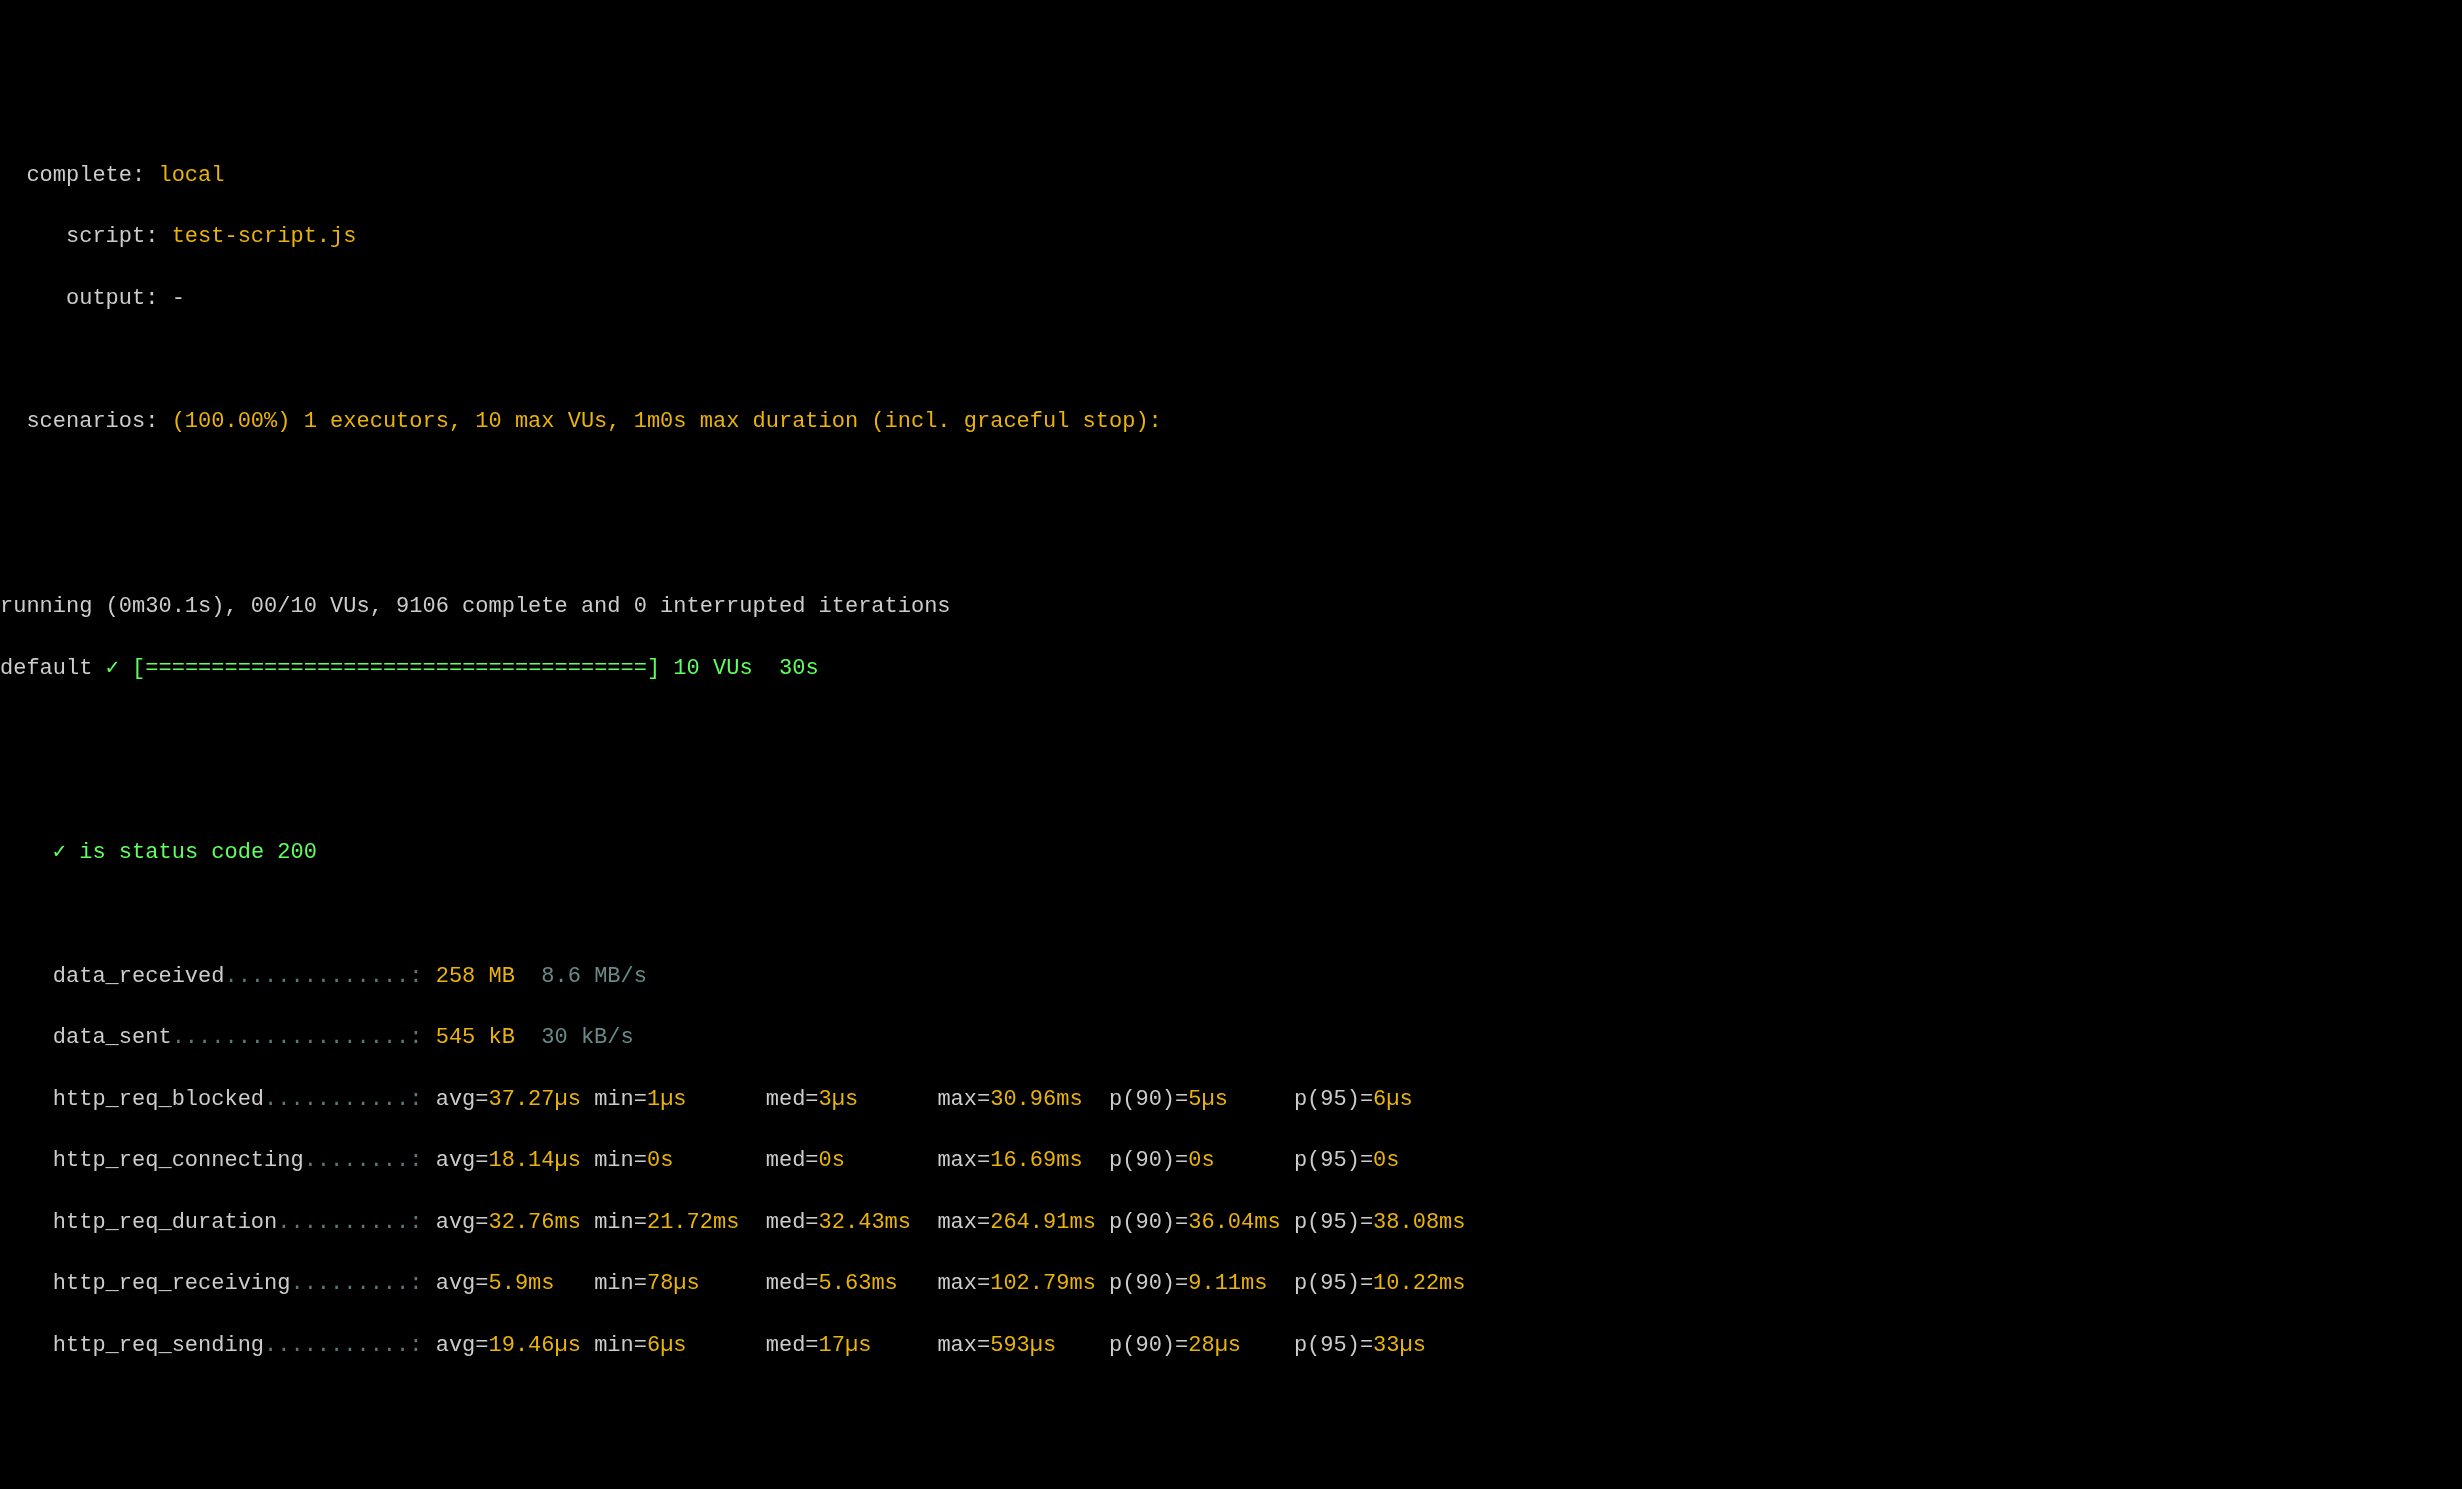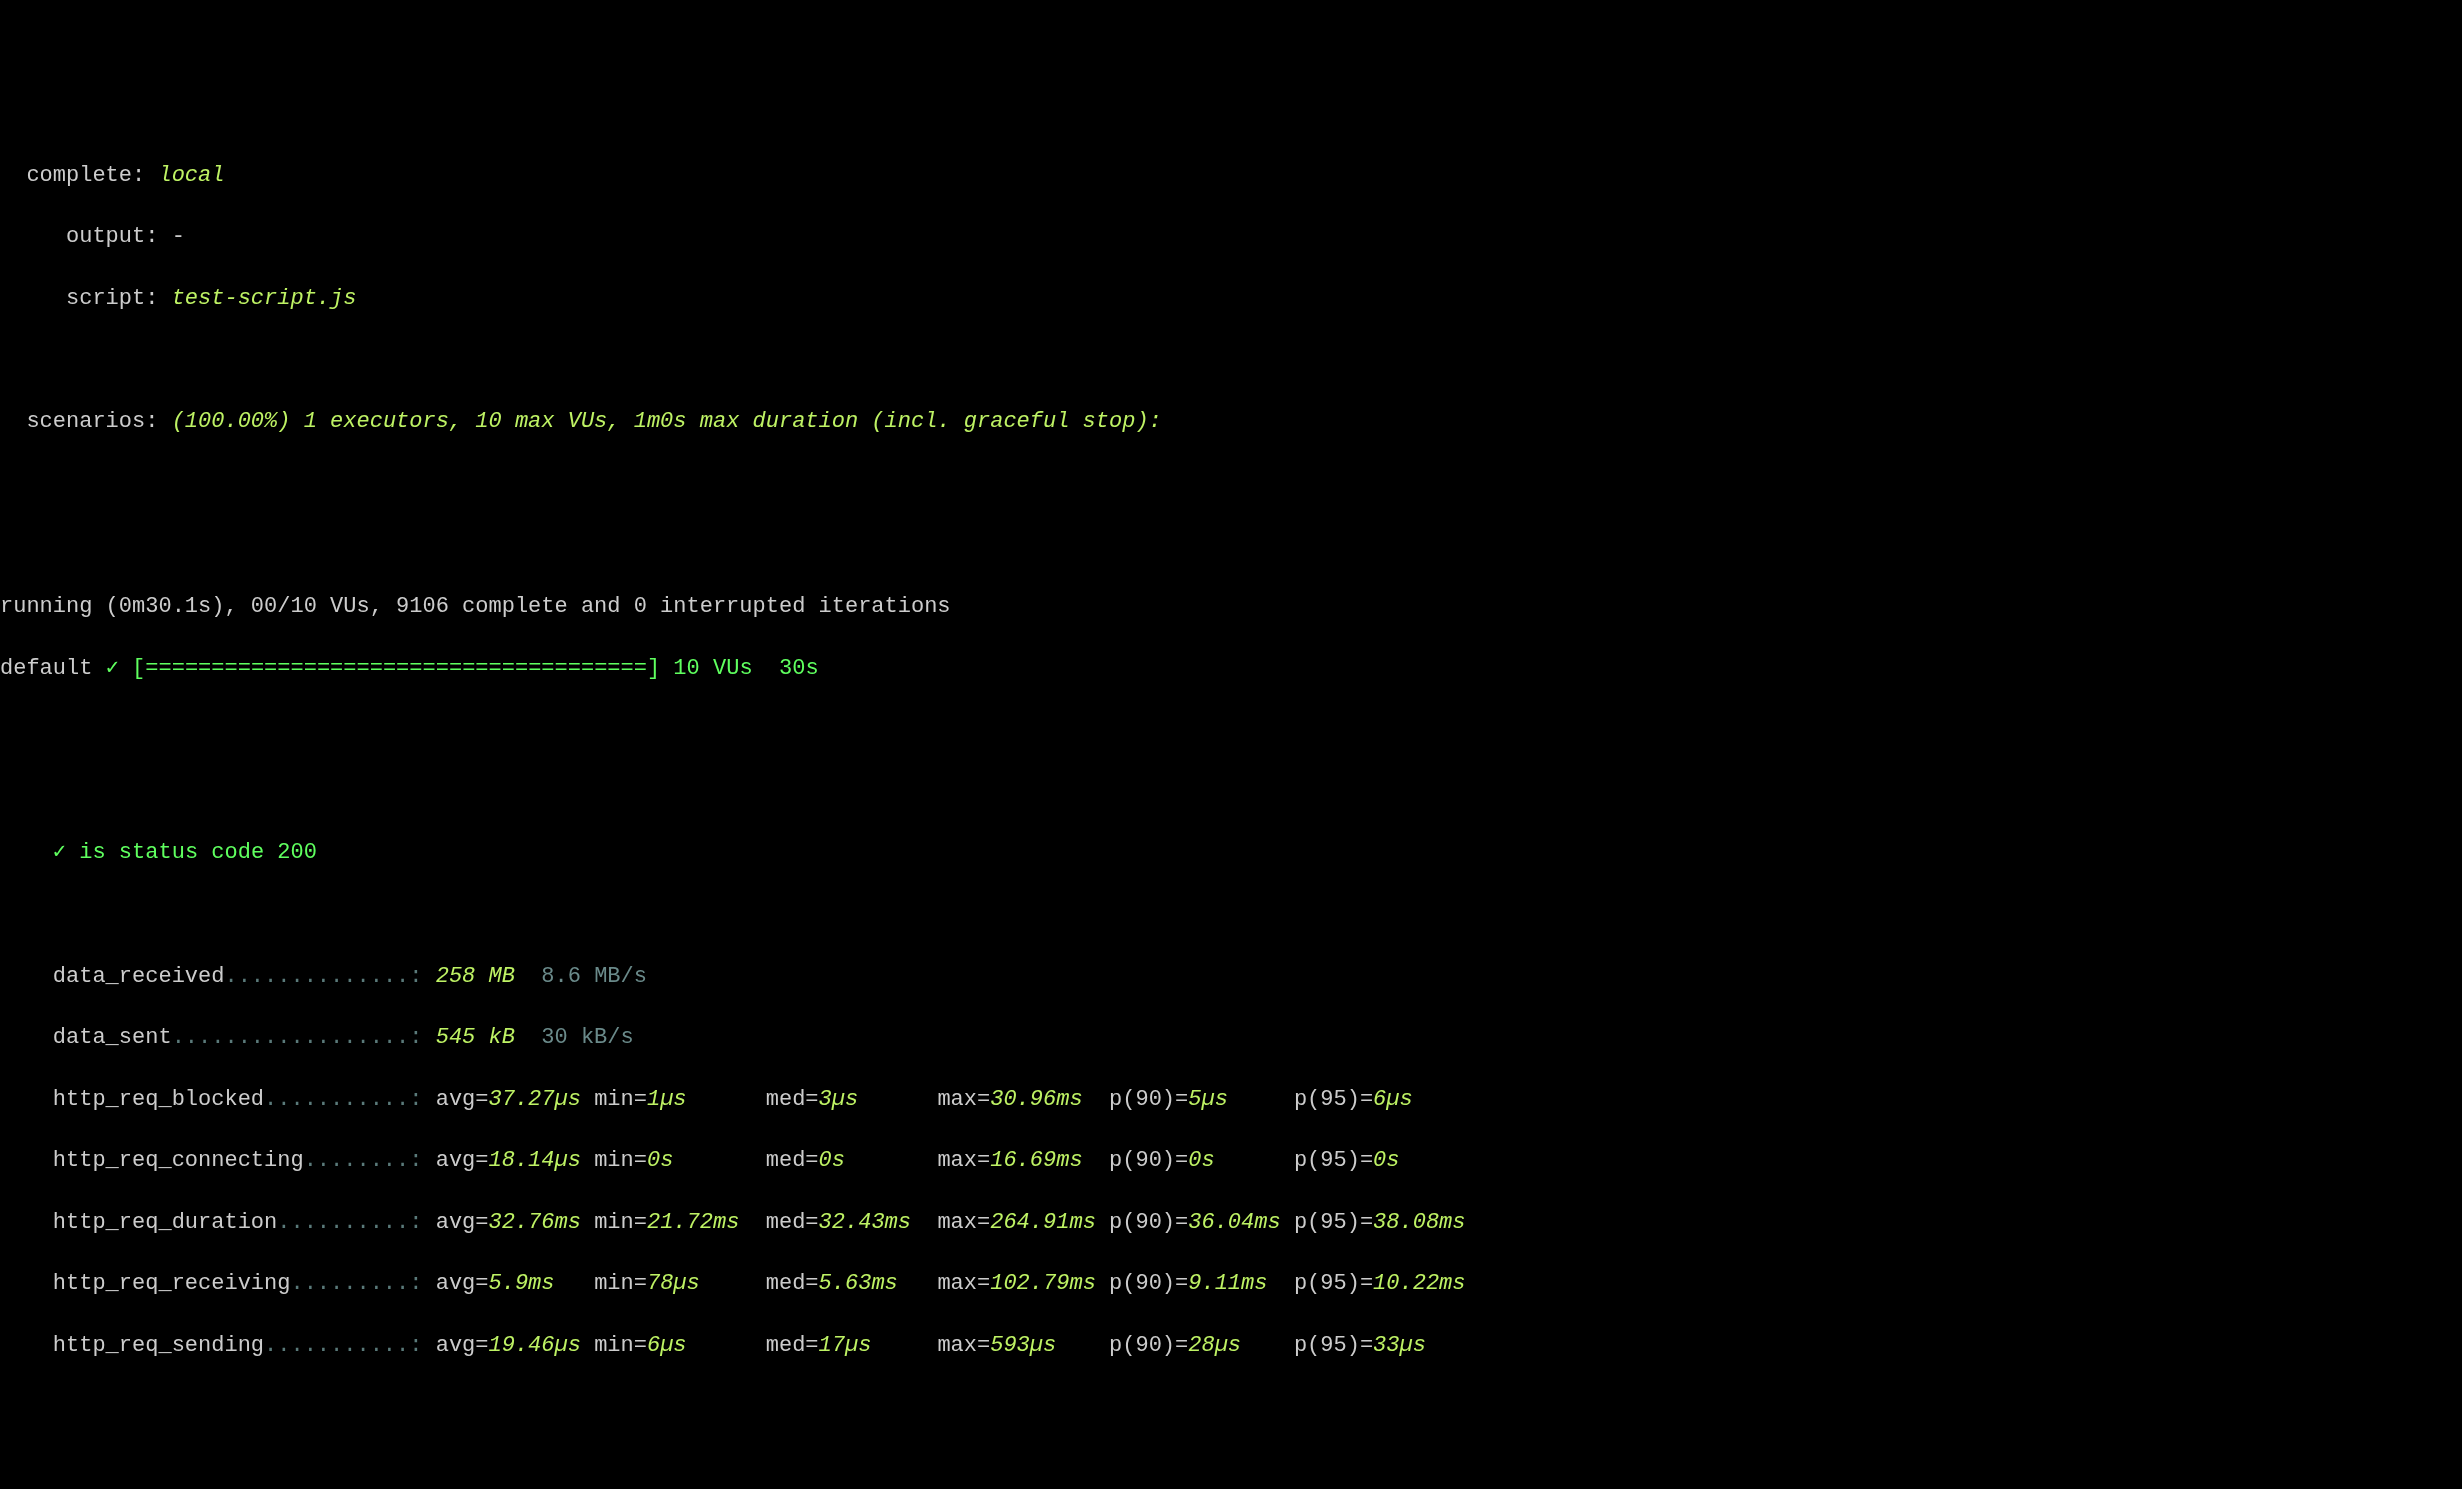--- a/index.html
+++ b/index.html
@@ -6,35 +6,35 @@
   body {
     background: #000000;
     color: #cccccc;
     font-family: 'Menlo', 'Consolas', 'Courier New', monospace;
     font-size: 22px;
     line-height: 1.4;
     padding: 6.8px 0;
     white-space: pre;
     overflow-x: auto;
   }
-  .cyan { color: #bef264; font-style: italic; }
+  .cyan { color: #eab308; }
   .green { color: #5fff5f; }
   .dim { color: #6a8a8a; }
   .dim-gray { color: #5a7a7a; }
   .line { display: block; }
 </style>
 </head>
 <body>
 
 
 
 <div>
 <span class="line"><span>  complete: </span><span class="cyan">local</span></span>
+<span class="line"><span>     script: </span><span class="cyan">test-script.js</span></span>
 <span class="line"><span>     output: </span><span>-</span></span>
-<span class="line"><span>     script: </span><span class="cyan">test-script.js</span></span>
 <span class="line"> </span>
 <span class="line"><span>  scenarios: </span><span class="cyan">(100.00%) 1 executors, 10 max VUs, 1m0s max duration (incl. graceful stop):</span></span>
 <span class="line"> </span>
 <span class="line"> </span>
 <span class="line"><span>running (0m30.1s), 00/10 VUs, 9106 complete and 0 interrupted iterations</span></span>
 <span class="line"><span>default </span><span class="green">✓</span><span class="green"> [======================================] 10 VUs  30s</span></span>
 <span class="line"> </span>
 <span class="line"> </span>
 <span class="line">    <span class="green">✓</span><span class="green"> is status code 200</span></span>
 <span class="line"> </span>

